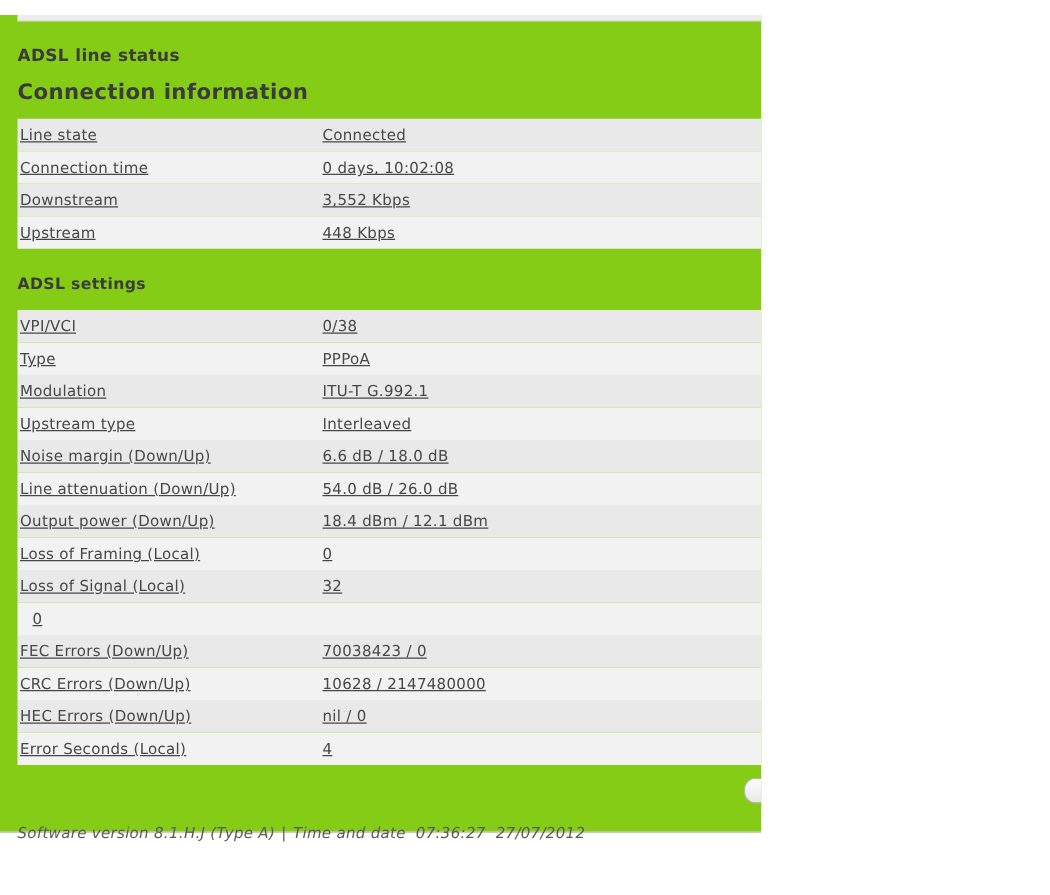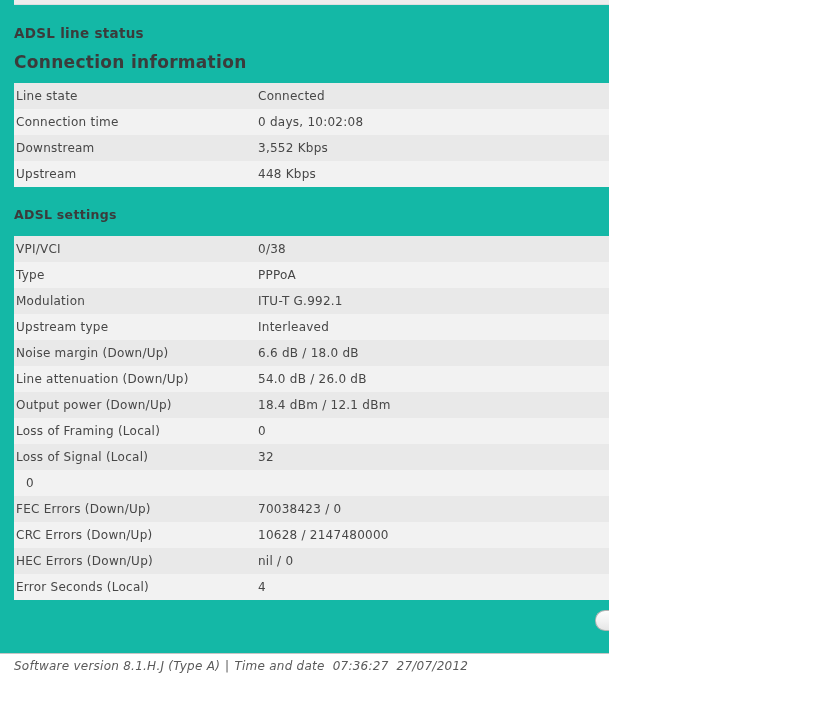--- a/index.html
+++ b/index.html
@@ -6,23 +6,23 @@
   body {
     width: 840px; height: 716px;
     background: #ffffff;
     font-family: "DejaVu Sans", "Liberation Sans", sans-serif;
     color: #474747;
     overflow: hidden;
   }
   .stage { position: relative; width: 840px; height: 716px; }
 
   .panel {
-    position: absolute; left: 0; top: 0;
+    position: absolute; left: 0; top: 12px;
     width: 609px; height: 653px;
-    background: #14b8a6;
+    background: #84cc16;
     border-bottom: 1px solid #c6c6c6;
     overflow: hidden;
   }
 
   .top-strip {
     position: absolute; left: 14px; top: 0;
     width: 595px; height: 4px;
     background: #ededed;
     border-bottom: 1px solid #dfdfdf;
   }
@@ -37,21 +37,21 @@
     font-size: 17px; font-weight: bold; color: #3b3b3b;
     letter-spacing: 0.3px;
   }
   .h-settings {
     position: absolute; left: 14px; top: 207px;
     font-size: 12.5px; font-weight: bold; color: #3b3b3b;
     letter-spacing: 0.3px;
   }
 
   .kv-table {
-    position: absolute; left: 14px; width: 595px;
+    position: absolute; left: 14px; width: 595px; text-decoration: underline;
   }
   .kv-table.t1 { top: 83px; }
   .kv-table.t2 { top: 236px; }
 
   .kv-row {
     display: flex; align-items: center;
     height: 26px;
     font-size: 12px; letter-spacing: 0.25px;
     color: #474747;
   }

